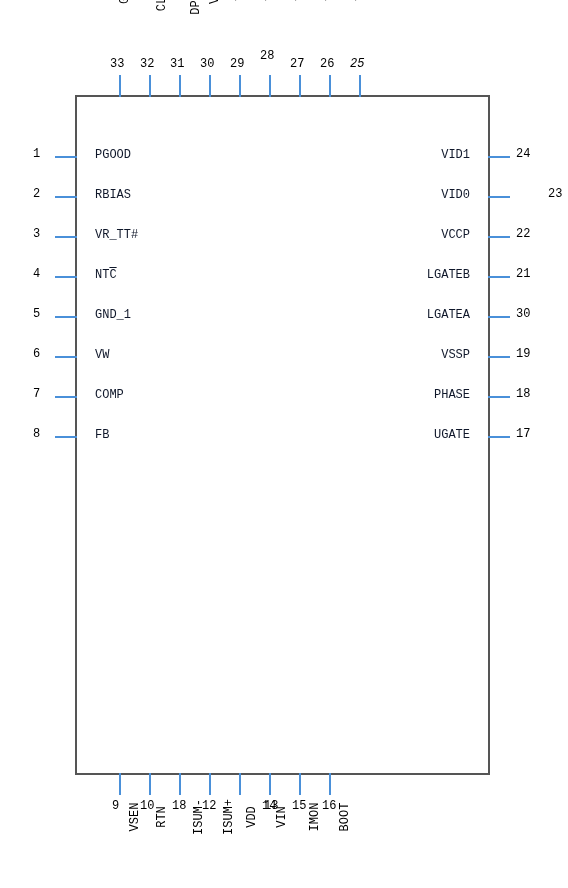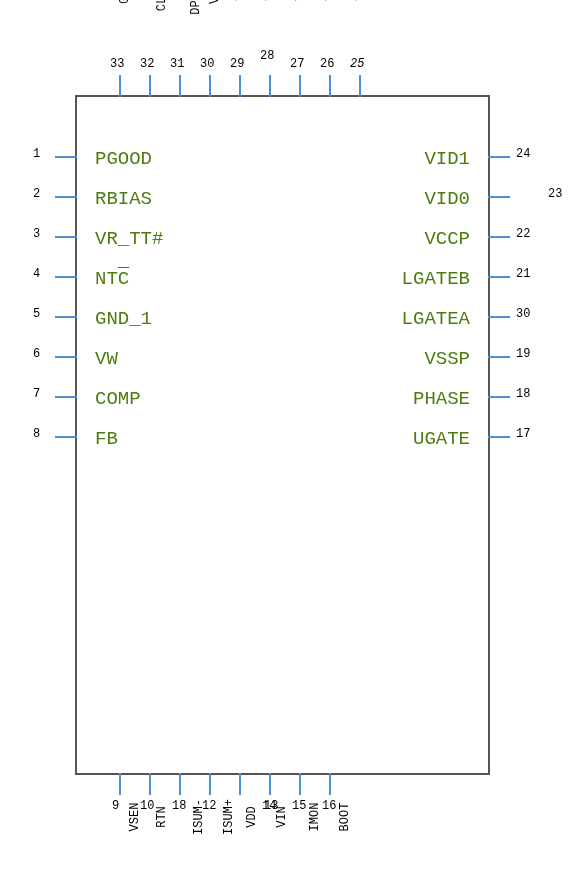--- a/index.html
+++ b/index.html
@@ -27,22 +27,22 @@
       left: 75px;
       width: 415px;
       height: 680px;
       border: 2px solid #555;
       background: #fff;
     }
 
     
     .pin-label {
       position: absolute;
-      font-size: 19px;
-      color: #4d7c0f;
+      font-size: 12px;
+      color: #0f172a;
       white-space: nowrap;
     }
 
     
     .pin-left {
       left: 18px;
     }
 
     
     .pin-right {

